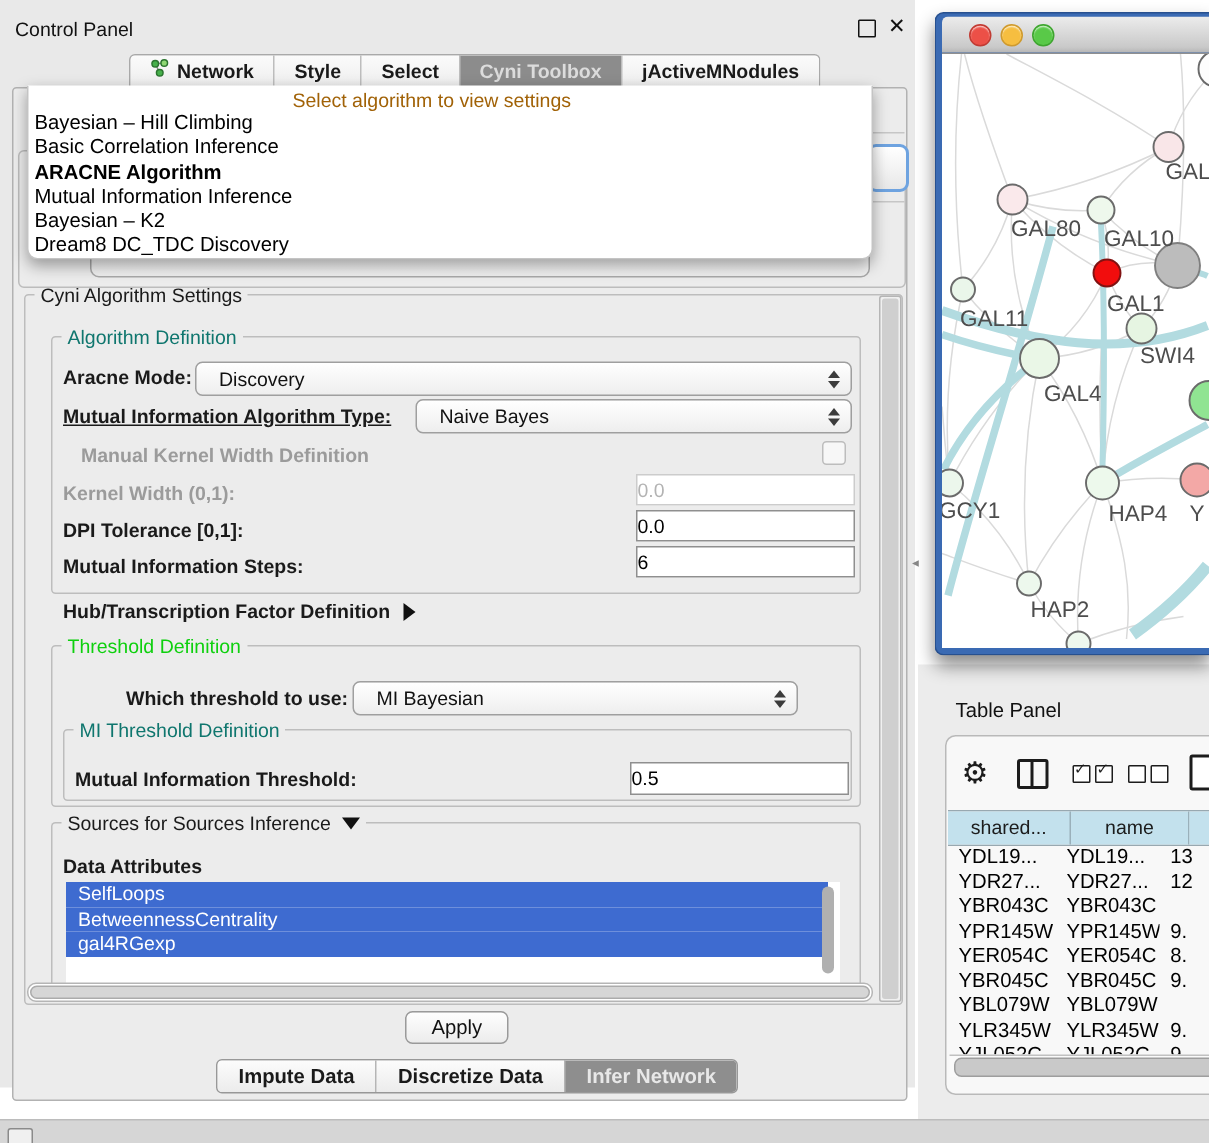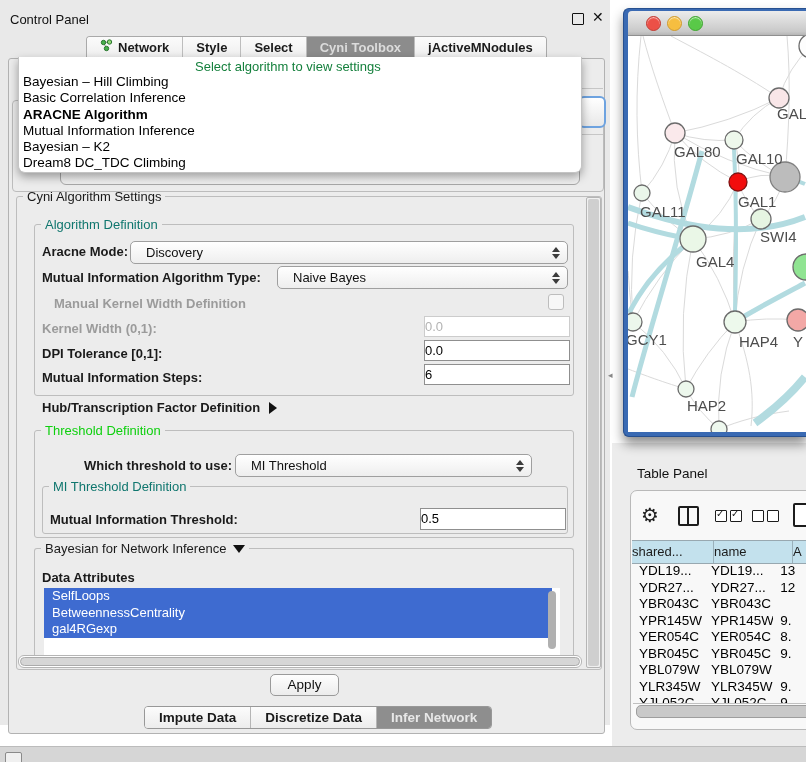--- a/index.html
+++ b/index.html
@@ -20,21 +20,21 @@
   
   .ghost-group{left:12px;top:100px;width:590px;height:90px;border:1px solid #bcbcbc;border-radius:4px;z-index:2;}
   .ghost-combo{left:60px;top:160px;width:518px;height:23px;border:1px solid #a8a8a8;border-radius:6px;
     background:linear-gradient(#fdfdfd,#efefef);z-index:3;}
   .ghost-btn{left:578px;top:96px;width:24px;height:28px;border:2px solid #6ea3e0;border-radius:6px;
     background:linear-gradient(#ffffff,#e8e8e8);z-index:3;}
   .ghost-line{background:#c6c6c6;height:1px;z-index:2;}
   
   .popup{left:18px;top:57px;width:562px;height:115px;background:#ffffff;border:1px solid #c4c4c4;
     border-top:none;border-radius:0 0 7px 7px;box-shadow:0 4px 10px rgba(0,0,0,.35);z-index:10;}
-  .popup-prompt{margin:2px 4px 0 176px;height:15px;line-height:15px;color:#15803d;font-size:13px;}
+  .popup-prompt{margin:2px 4px 0 176px;height:15px;line-height:15px;color:#a16207;font-size:13px;}
   .popup-item{padding-left:4px;height:16.3px;line-height:16.3px;font-size:13.5px;color:#000;white-space:nowrap;}
   .popup-item.hl{font-weight:bold;}
   
   .groupbox{border:1px solid #bdbdbd;border-radius:3px;}
   .legend{position:absolute;top:-8px;left:6px;padding:0 4px;background:#ececec;font-size:13px;white-space:nowrap;}
   .lg-blue{color:#0f766e;}
   .lg-green{color:#0ed00e;}
   .flabel{font-weight:bold;font-size:13px;white-space:nowrap;}
   .flabel.dis{color:#9b9b9b;}
   .combo{background:linear-gradient(#ffffff,#eeeeee);border:1px solid #9f9f9f;border-radius:5px;
@@ -84,21 +84,21 @@
   .tp-title{left:637px;top:466px;font-size:13.5px;color:#111;}
   .tp-box{left:630px;top:490px;width:200px;height:238px;background:#f8f8f8;border:1px solid #b9b9b9;border-radius:7px;z-index:4;}
   .tp-gear{position:absolute;left:10px;top:12px;font-size:20px;color:#1c1c1c;}
   .tp-cols{position:absolute;left:47px;top:15px;width:17px;height:16px;border:2px solid #1c1c1c;border-radius:2px;}
   .tp-cols i{position:absolute;left:7px;top:0;bottom:0;width:2px;background:#1c1c1c;}
   .ckpair{position:absolute;top:19px;display:flex;gap:3px;}
   .ck{width:10px;height:10px;border:1.5px solid #1c1c1c;border-radius:1px;position:relative;background:#fff;}
   .ck.on:after{content:"✓";position:absolute;left:0px;top:-3px;font-size:10px;font-weight:bold;color:#1c1c1c;}
   .tp-doc{position:absolute;left:162px;top:12px;width:16px;height:20px;border:2px solid #1c1c1c;border-radius:2px;background:#fff;}
   .tp-header{position:absolute;left:1px;top:49px;display:flex;height:22px;border-top:1px solid #98a8b0;border-bottom:1px solid #98a8b0;}
-  .th-cell{background:#c3e1ed;border-right:1px solid #9ab0ba;line-height:22px;font-size:13px;color:#1c1c1c;overflow:hidden;white-space:nowrap;}
+  .th-cell{background:#c3e1ed;border-right:1px solid #9ab0ba;line-height:22px;text-align:center;font-size:13px;color:#1c1c1c;overflow:hidden;white-space:nowrap;}
   .tp-rows{position:absolute;left:1px;top:72px;width:100%;height:140px;overflow:hidden;}
   .tp-row{display:flex;height:16.5px;line-height:16.5px;font-size:13.5px;color:#000;}
   .td-cell{padding-left:7px;overflow:hidden;white-space:nowrap;}
   .tp-hscroll{position:absolute;left:2px;top:212px;width:196px;height:14px;border-top:1px solid #c0c0c0;background:#fafafa;}
   .tp-hscroll .thumb{position:absolute;left:3px;top:1px;width:190px;height:11px;background:#c9c9c9;border:1px solid #9e9e9e;border-radius:5px;}
   .bottom-strip{left:0;top:746px;width:806px;height:16px;background:#d6d6d6;border-top:1px solid #bcbcbc;}
   .mini-win{left:5px;top:752px;width:15px;height:14px;border:1px solid #8a8a8a;border-radius:2px;background:#f0f0f0;}
   svg text{font-family:"Liberation Sans","DejaVu Sans",sans-serif;}
 </style>
 </head>
@@ -142,40 +142,40 @@
 <div class="abs ghost-line" style="left:576px;top:134px;width:27px;"></div>
 
 <div class="abs popup">
   <div class="popup-prompt">Select algorithm to view settings</div>
   <div id="dropdown-list">
       <div class="popup-item">Bayesian – Hill Climbing</div>
       <div class="popup-item">Basic Correlation Inference</div>
       <div class="popup-item hl">ARACNE Algorithm</div>
       <div class="popup-item">Mutual Information Inference</div>
       <div class="popup-item">Bayesian – K2</div>
-      <div class="popup-item">Dream8 DC_TDC Climbing</div>
+      <div class="popup-item">Dream8 DC_TDC Discovery</div>
     </div>
 </div>
 
 <div class="abs groupbox" style="left:16px;top:196px;width:584px;height:472px;">
   <span class="legend">Cyni Algorithm Settings</span>
 </div>
 
 <div class="abs groupbox" style="left:34px;top:224px;width:538px;height:170px;">
   <span class="legend lg-blue">Algorithm Definition</span>
 </div>
 <div class="abs flabel" style="left:42px;top:244px;">Aracne Mode:</div>
 <div class="abs combo" style="left:130px;top:241px;width:436px;height:21px;">
   <span class="ctext">Discovery</span>
   <span class="stepper">
       <i class="up"></i>
       <i class="dn"></i>
     </span>
 </div>
-<div class="abs flabel" style="left:42px;top:270px;">Mutual Information Algorithm Type:</div>
+<div class="abs flabel" style="left:42px;top:270px;text-decoration:underline;">Mutual Information Algorithm Type:</div>
 <div class="abs combo" style="left:277px;top:266px;width:289px;height:21px;">
   <span class="ctext">Naive Bayes</span>
   <span class="stepper">
       <i class="up"></i>
       <i class="dn"></i>
     </span>
 </div>
 <div class="abs flabel dis" style="left:54px;top:296px;">Manual Kernel Width Definition</div>
 <div class="abs checkbox" style="left:548px;top:294px;"></div>
 <div class="abs flabel dis" style="left:42px;top:321px;">Kernel Width (0,1):</div>
@@ -187,34 +187,34 @@
 
 <div class="abs flabel" style="left:42px;top:400px;">
   <span>Hub/Transcription Factor Definition</span><span class="tri-right"></span>
 </div>
 
 <div class="abs groupbox" style="left:34px;top:430px;width:538px;height:106px;">
   <span class="legend lg-green">Threshold Definition</span>
 </div>
 <div class="abs flabel" style="left:84px;top:458px;">Which threshold to use:</div>
 <div class="abs combo" style="left:235px;top:454px;width:295px;height:21px;">
-  <span class="ctext">MI Threshold</span>
+  <span class="ctext">MI Bayesian</span>
   <span class="stepper">
       <i class="up"></i>
       <i class="dn"></i>
     </span>
 </div>
 <div class="abs groupbox" style="left:42px;top:486px;width:524px;height:46px;background:#ececec;">
   <span class="legend lg-blue">MI Threshold Definition</span>
 </div>
 <div class="abs flabel" style="left:50px;top:512px;">Mutual Information Threshold:</div>
 <div class="abs tinput" style="left:420px;top:508px;width:137px;height:20px;">0.5</div>
 
 <div class="abs groupbox" style="left:34px;top:548px;width:538px;height:107px;border-bottom:none;border-radius:3px 3px 0 0;">
-  <span class="legend"><span>Bayesian for Network Inference</span><span class="tri-down"></span></span>
+  <span class="legend"><span>Sources for Sources Inference</span><span class="tri-down"></span></span>
 </div>
 <div class="abs flabel" style="left:42px;top:570px;">Data Attributes</div>
 <div class="abs attr-list" style="left:44px;top:588px;width:516px;height:78px;" id="attr-list">
     <div class="attr-item">SelfLoops</div>
     <div class="attr-item">BetweennessCentrality</div>
     <div class="attr-item">gal4RGexp</div>
   </div>
 <div class="abs list-vthumb" style="left:548px;top:591px;height:58px;"></div>
 
 <div class="abs vscroll" style="left:586px;top:197px;width:13px;height:469px;">

